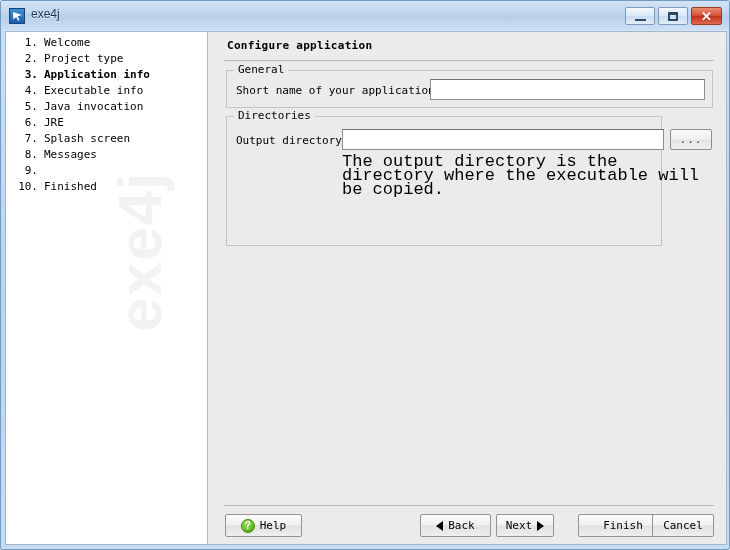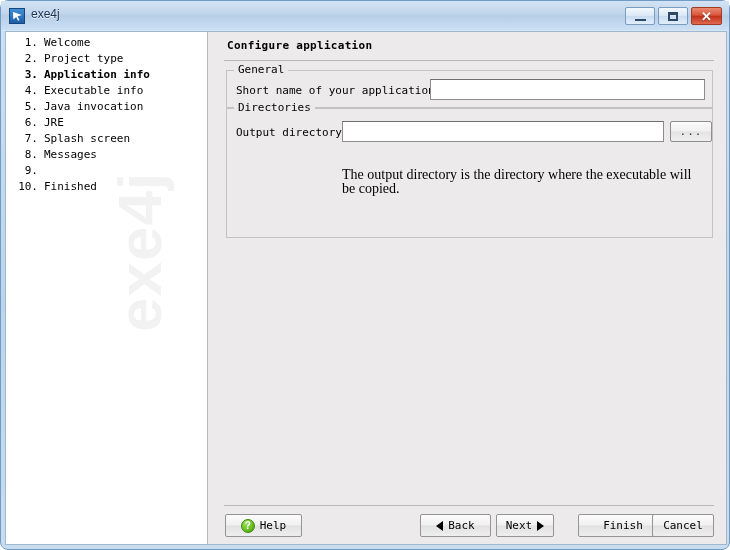--- a/index.html
+++ b/index.html
@@ -16,21 +16,21 @@
 
   
   #window {
     position: absolute;
     left: 0; top: 0;
     width: 730px;
     height: 550px;
     box-sizing: border-box;
     background: linear-gradient(to bottom, #cfe0f2 0%, #bdd4ec 55%, #c9dcf0 100%);
     border: 1px solid #6f9bc4;
-    border-radius: 8px;
+    border-radius: 2px;
   }
 
   
   #titlebar {
     position: absolute;
     left: 0; top: 0;
     width: 728px;
     height: 30px;
     background: linear-gradient(to bottom,
         #d3e3f5 0%, #c2d6ec 40%, #b7cee7 50%, #cbdff4 95%, #dce9f8 100%);
@@ -213,21 +213,21 @@
     left: 7px;
     top: -8px;
     padding: 0 4px;
     background: #eceaea;
     font-family: "DejaVu Sans Mono", monospace;
     font-size: 11px;
     color: #000000;
   }
 
   #group-general { left: 17px; top: 38px; width: 487px; height: 38px; }
-  #group-directories { left: 17px; top: 76px; width: 487px; height: 130px; }
+  #group-directories { left: 17px; top: 84px; width: 436px; height: 130px; }
 
   .form-label {
     position: absolute;
     font-family: "DejaVu Sans Mono", monospace;
     font-size: 11px;
     color: #000000;
     white-space: nowrap;
   }
   .textfield {
     position: absolute;
@@ -261,25 +261,24 @@
     color: #3a3a3a;
     line-height: 19px;
     text-align: center;
     letter-spacing: 1px;
   }
 
   #hint-outputdir {
     position: absolute;
     left: 115px; top: 38px;
     width: 360px;
-    font-family: Liberation Serif, serif;
-    font-size: 14px;
+    font-family: Liberation Mono, monospace;
+    font-size: 17px;
     color: #000000;
     line-height: 14px;
-    margin-top: 21px;
   }
 
   
   #button-rule {
     position: absolute;
     left: 15px; top: 473px;
     width: 490px;
     height: 1px;
     background: #b9b9b9;
   }

